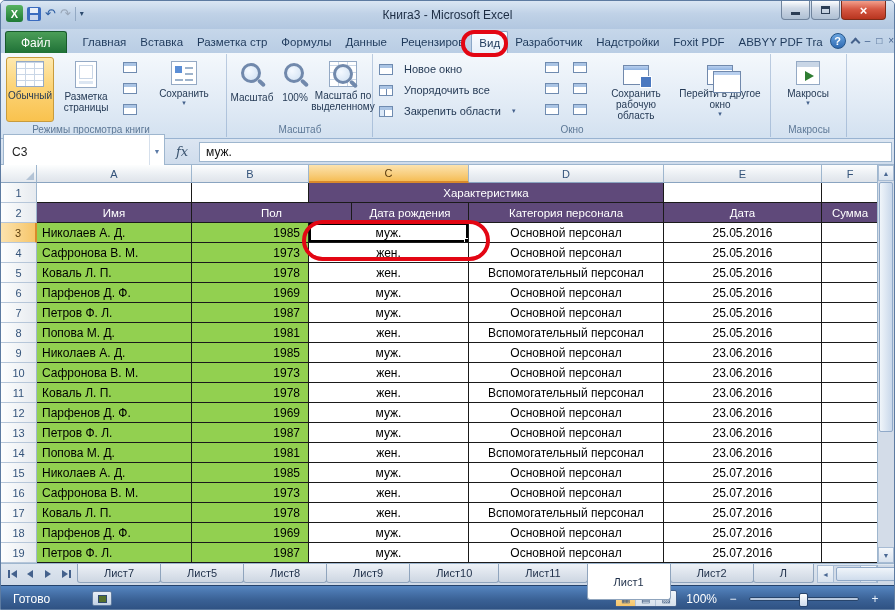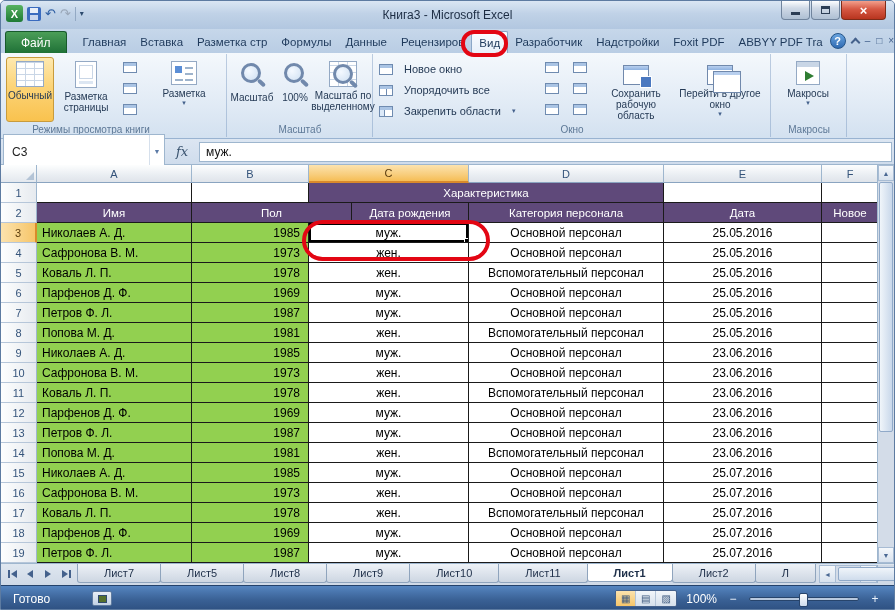--- a/index.html
+++ b/index.html
@@ -104,21 +104,21 @@
 
   
   .sheetbar{position:absolute;top:562px;left:0;right:0;height:22px;background:linear-gradient(#dfe7f0,#cfd9e6);border-top:1px solid #9eb6ce;display:flex;align-items:flex-start}
   .navbtns{display:flex;align-items:center;height:20px;padding:0 3px;gap:2px}
   .navbtn{width:16px;height:17px;display:flex;align-items:center;justify-content:center;gap:1px}
   .tri-l{width:0;height:0;border-top:4px solid transparent;border-bottom:4px solid transparent;border-right:6px solid #44618c}
   .tri-r{width:0;height:0;border-top:4px solid transparent;border-bottom:4px solid transparent;border-left:6px solid #44618c}
   .nbar{width:2px;height:8px;background:#44618c}
   #stabs{display:flex;align-items:flex-start;height:22px}
   .stab{height:19px;padding:0 26px;font-size:11px;display:flex;align-items:center;background:linear-gradient(#eef2f7,#cdd6e2);border:1px solid #8fa4bd;border-top:none;margin-right:-1px;color:#1e2f49;border-radius:0 0 3px 3px;white-space:nowrap}
-  .stab.active{background:#fff;font-weight:bold;height:18px;position:relative;z-index:2}
+  .stab.active{background:#fff;font-weight:normal;height:36px;position:relative;z-index:2}
   .hscroll{flex:1;height:18px;margin-top:1px;display:flex;align-items:center;background:#d3dce8;border:1px solid #a8bcd4;margin-left:4px}
   .harrow{width:16px;height:16px;display:flex;align-items:center;justify-content:center;background:linear-gradient(#f5f8fb,#d8e2ee);border-right:1px solid #a8bcd4;color:#4a6893;font-size:7px}
   .harrow.r{border-right:none;border-left:1px solid #a8bcd4}
   .htrack{flex:1;position:relative;height:16px}
   .hthumb{position:absolute;left:2px;top:1px;height:14px;width:110px;background:linear-gradient(#f0f5fa,#cfdcec);border:1px solid #90a9c8;border-radius:2px}
   .sb-corner{width:17px;height:18px;margin-top:1px;background:#cfd9e6;border-left:1px solid #9eb6ce}
 
   
   .statusbar{position:absolute;top:584px;left:0;right:0;height:26px;background:linear-gradient(#5585c0,#3a6195 55%,#2d4f80);display:flex;align-items:center;color:#fff;border-top:1px solid #24426b}
   .status-mode{margin-left:12px;font-size:12px}
@@ -205,21 +205,21 @@
           </div>
         <div class="sbtn">
             <span class="si"></span>
           </div>
         <div class="sbtn">
             <span class="si"></span>
           </div>
       </div>
       <div class="bigbtn" style="left:144px;width:74px">
         <span class="bi bi-show"></span>
-        <span class="bl">Разметка</span>
+        <span class="bl">Сохранить</span>
         <span class="caret">▾</span>
       </div>
       <div class="rgroup-label" style="width:176px">Режимы просмотра книги</div>
     </div>
 
     <div class="rgroup" style="left:226px;width:146px">
       <div class="bigbtn" style="left:3px;width:44px">
         <span class="bi bi-mag"></span>
         <span class="bl">Масштаб</span>
       </div>
@@ -320,21 +320,21 @@
       <div class="cell ce"></div>
       <div class="cell cf"></div>
     </div>
     <div class="grow">
       <div class="rhdr">2</div>
       <div class="cell ca purple">Имя</div>
       <div class="cell cc purple">Пол</div>
       <div class="cell cb purple">Дата рождения</div>
       <div class="cell cd purple">Категория персонала</div>
       <div class="cell ce purple">Дата</div>
-      <div class="cell cf purple">Новое</div>
+      <div class="cell cf purple">Сумма</div>
     </div>
   <div class="grow">
         <div class="rhdr sel">3</div>
         <div class="cell ca green left">Николаев А. Д.</div>
         <div class="cell cb green right">1985</div>
         <div class="cell cc selcell">муж.<div class="fillhandle"></div></div>
         <div class="cell cd">Основной персонал</div>
         <div class="cell ce">25.05.2016</div>
         <div class="cell cf"></div>
       </div>

